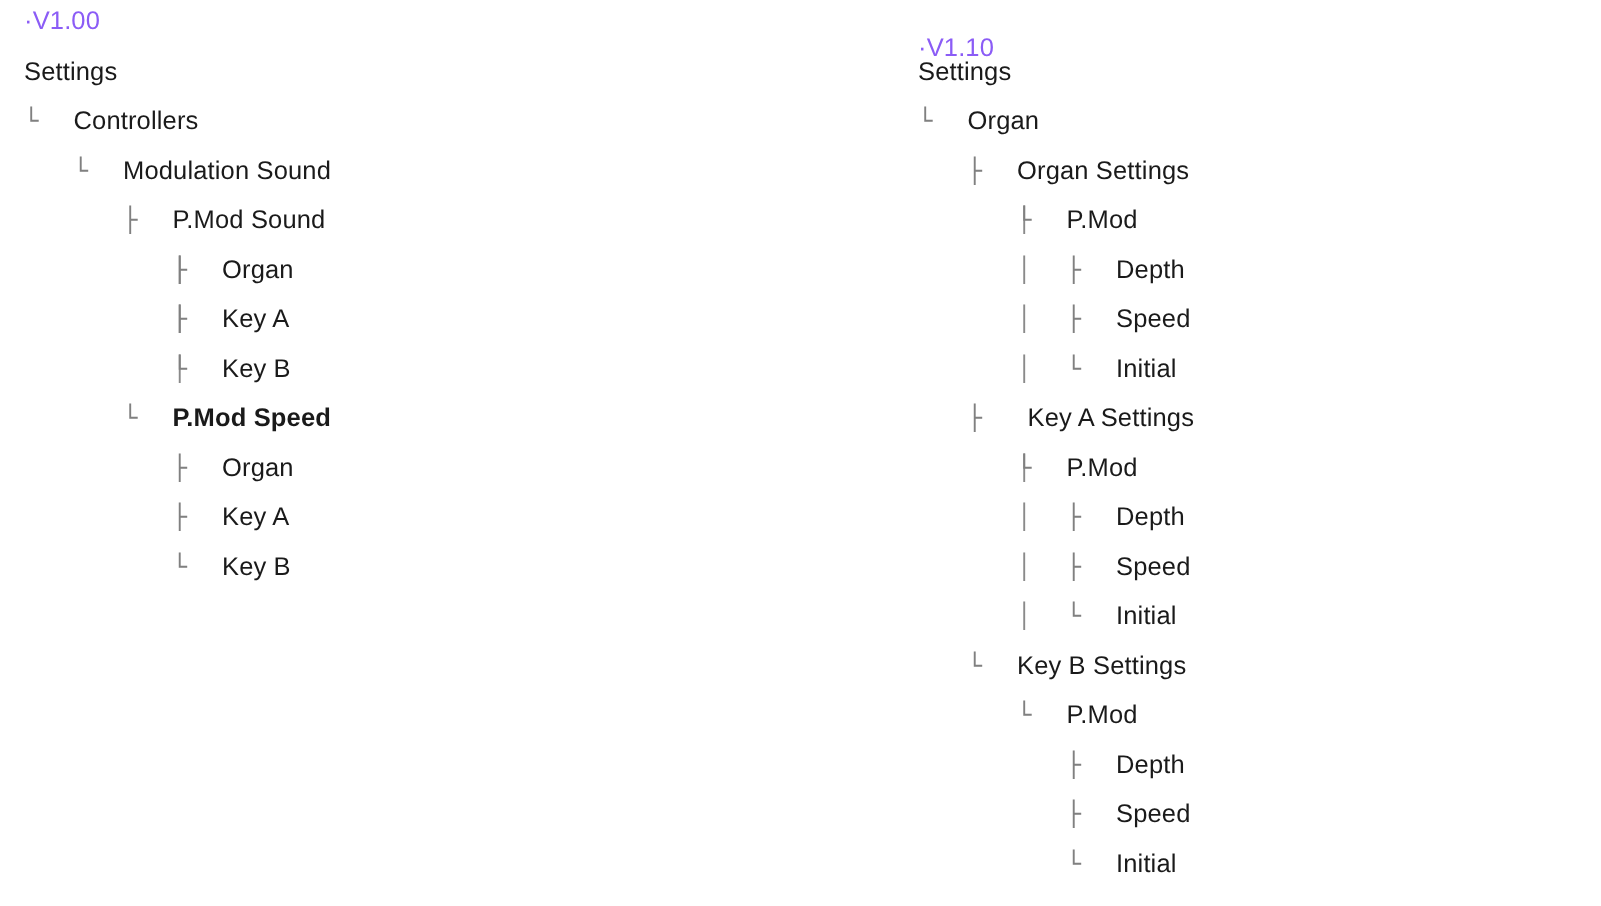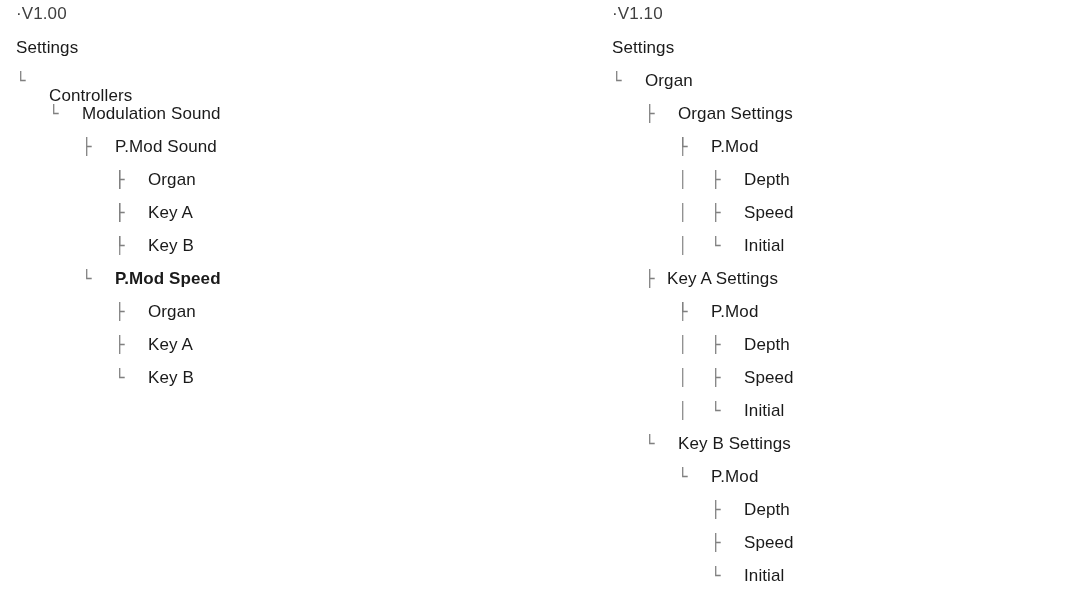--- a/index.html
+++ b/index.html
@@ -27,21 +27,21 @@
     position: absolute;
     top: 0;
   }
   .column-left  { left: 0px;   width: 590px; }
   .column-right { left: 596px; width: 471px; }
 
   .version-header {
     position: absolute;
     font-size: 17px;
     line-height: 20px;
-    color: #404040;
+    color: #8b5cf6;
     white-space: nowrap;
     letter-spacing: 0.1px;
   }
 
   
   .tree {
     position: absolute;
     top: 0;
     left: 0;
     right: 0;
@@ -84,21 +84,21 @@
 <div class="page">
 
   <div class="column column-left">
     <div class="version-header" style="left:16px; top:4px;">·V1.00</div>
     <div class="tree">
         <div class="tree-row" style="top: 31px; left: 0px;">
           <span class="node-label" style="position: absolute; left: 16px;">Settings</span>
         </div>
         <div class="tree-row" style="top: 64px; left: 0px;">
           <span class="connector corner" style="left: 16px;">└</span>
-          <span class="node-label" style="position: absolute; left: 49px; margin-top: 15px;">Controllers</span>
+          <span class="node-label" style="position: absolute; left: 49px;">Controllers</span>
         </div>
         <div class="tree-row" style="top: 97px; left: 0px;">
           <span class="connector corner" style="left: 49px;">└</span>
           <span class="node-label" style="position: absolute; left: 82px;">Modulation Sound</span>
         </div>
         <div class="tree-row" style="top: 130px; left: 0px;">
           <span class="connector tee" style="left: 82px;">├</span>
           <span class="node-label" style="position: absolute; left: 115px;">P.Mod Sound</span>
         </div>
         <div class="tree-row" style="top: 163px; left: 0px;">
@@ -129,21 +129,21 @@
           <span class="node-label" style="position: absolute; left: 148px;">Key A</span>
         </div>
         <div class="tree-row" style="top: 361px; left: 0px;">
           <span class="connector corner" style="left: 115px;">└</span>
           <span class="node-label" style="position: absolute; left: 148px;">Key B</span>
         </div>
       </div>
   </div>
 
   <div class="column column-right">
-    <div class="version-header" style="left:16px; top:4px;">·V1.10</div>
+    <div class="version-header" style="left:16px; top:22px;">·V1.10</div>
     <div class="tree">
         <div class="tree-row" style="top: 31px; left: 0px;">
           <span class="node-label" style="position: absolute; left: 16px;">Settings</span>
         </div>
         <div class="tree-row" style="top: 64px; left: 0px;">
           <span class="connector corner" style="left: 16px;">└</span>
           <span class="node-label" style="position: absolute; left: 49px;">Organ</span>
         </div>
         <div class="tree-row" style="top: 97px; left: 0px;">
           <span class="connector tee" style="left: 49px;">├</span>
@@ -164,21 +164,21 @@
           <span class="connector tee" style="left: 115px;">├</span>
           <span class="node-label" style="position: absolute; left: 148px;">Speed</span>
         </div>
         <div class="tree-row" style="top: 229px; left: 0px;">
           <span class="connector pipe" style="left: 82px;">│</span>
           <span class="connector corner" style="left: 115px;">└</span>
           <span class="node-label" style="position: absolute; left: 148px;">Initial</span>
         </div>
         <div class="tree-row" style="top: 262px; left: 0px;">
           <span class="connector tee" style="left: 49px;">├</span>
-          <span class="node-label" style="position: absolute; left: 71px;">Key A Settings</span>
+          <span class="node-label" style="position: absolute; left: 89px;">Key A Settings</span>
         </div>
         <div class="tree-row" style="top: 295px; left: 0px;">
           <span class="connector pipe" style="left: 82px;">│</span>
           <span class="connector corner" style="left: 82px;">└</span>
           <span class="node-label" style="position: absolute; left: 115px;">P.Mod</span>
         </div>
         <div class="tree-row" style="top: 328px; left: 0px;">
           <span class="connector pipe" style="left: 82px;">│</span>
           <span class="connector tee" style="left: 115px;">├</span>
           <span class="node-label" style="position: absolute; left: 148px;">Depth</span>

